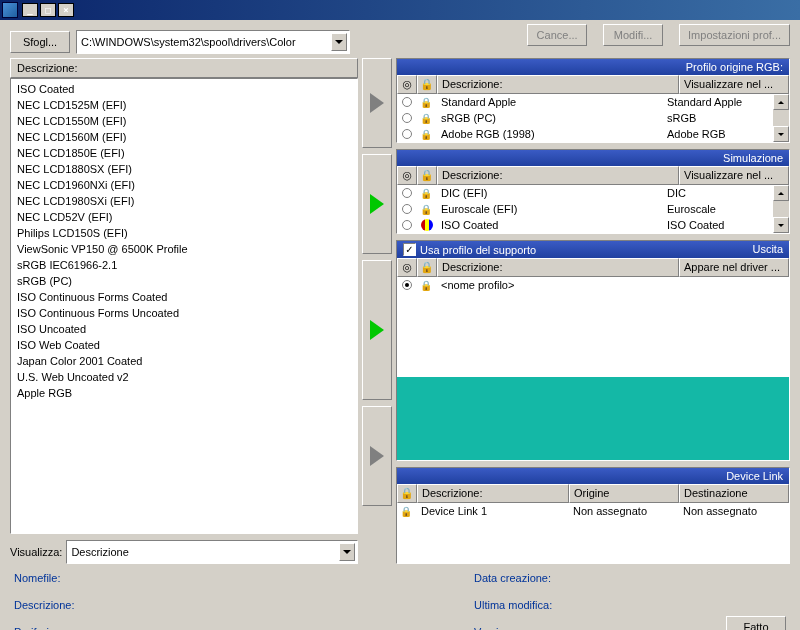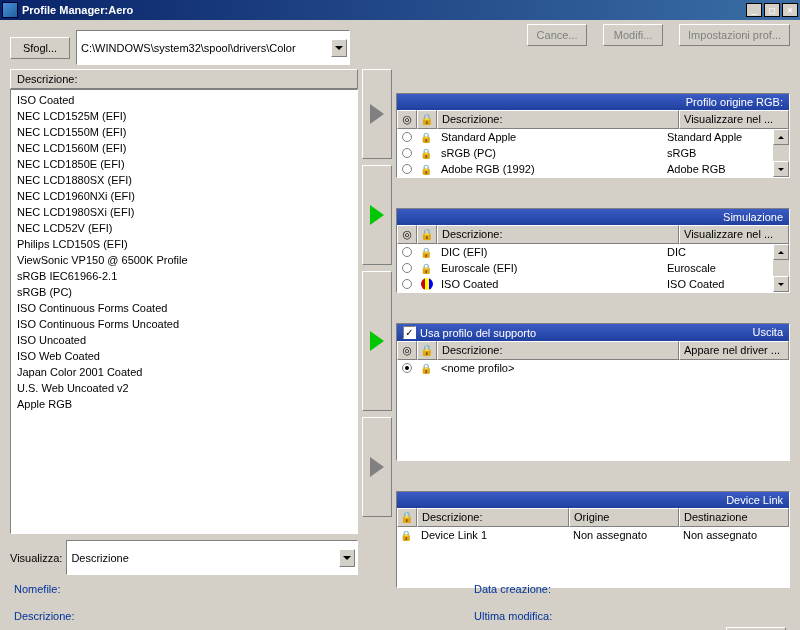--- a/index.html
+++ b/index.html
@@ -7,21 +7,21 @@
 
 .titlebar { background: linear-gradient(to right, #0a246a, #3a6ea5); color: #fff; height: 20px; display: flex; align-items: center; padding: 0 2px; }
 .titlebar .icon { width: 16px; height: 16px; margin-right: 4px; background: linear-gradient(135deg, #4a90d9, #2060a0); border: 1px solid #003; }
 .titlebar .title { flex: 1; font-weight: bold; }
 .winbtns { display: flex; gap: 2px; }
 .winbtn { width: 16px; height: 14px; background: #d4d0c8; border: 1px solid #000; display: flex; align-items: center; justify-content: center; font-family: monospace; font-size: 9px; font-weight: bold; cursor: pointer; }
 
 .toolbar { padding: 6px 10px 4px; display: flex; align-items: center; gap: 6px; }
 .btn { background: #d4d0c8; border: 1px solid; border-color: #fff #808080 #808080 #fff; padding: 2px 8px; cursor: pointer; min-width: 60px; height: 22px; display: inline-flex; align-items: center; justify-content: center; }
 .btn.disabled { color: #808080; }
-.combo { background: #fff; border: 1px solid; border-color: #808080 #fff #fff #808080; height: 35px; display: flex; align-items: center; padding: 0 2px 0 4px; flex: 1; }
+.combo { background: #fff; border: 1px solid; border-color: #808080 #fff #fff #808080; height: 24px; display: flex; align-items: center; padding: 0 2px 0 4px; flex: 1; }
 .combo .val { flex: 1; white-space: nowrap; overflow: hidden; }
 .combo .arrow { width: 16px; height: 18px; background: #d4d0c8; border: 1px solid; border-color: #fff #808080 #808080 #fff; display: flex; align-items: center; justify-content: center; }
 .tri-down { width:0;height:0;border-left:4px solid transparent;border-right:4px solid transparent;border-top:4px solid #000; }
 
 .toolbar-right { padding: 4px 10px 8px; display: flex; gap: 16px; justify-content: flex-end; }
 
 .content { display: flex; padding: 0 10px 4px; gap: 4px; height: 510px; }
 
 .left-col { width: 348px; display: flex; flex-direction: column; }
 .list-header { background: #d4d0c8; border: 1px solid; border-color: #fff #808080 #808080 #fff; padding: 3px 6px; }
@@ -34,21 +34,21 @@
 
 .viz-row { display: flex; align-items: center; gap: 4px; padding: 6px 0 0; }
 
 .mid-col { width: 30px; display: flex; flex-direction: column; gap: 6px; }
 .arrow-btn { background: #d4d0c8; border: 1px solid; border-color: #fff #808080 #808080 #fff; display: flex; align-items: center; justify-content: center; cursor: pointer; }
 .h90 { height: 90px; } .h100 { height: 100px; } .h140 { height: 140px; }
 .tri-r { width:0;height:0;border-top:10px solid transparent;border-bottom:10px solid transparent;border-left:14px solid #808080; }
 .tri-r.green { border-left-color: #00c800; }
 
 .right-col { flex: 1; display: flex; flex-direction: column; gap: 6px; }
-.panel { border: 1px solid; border-color: #808080 #fff #fff #808080; background: #5eead4; margin-top: 24px; }
+.panel { border: 1px solid; border-color: #808080 #fff #fff #808080; background: #14b8a6; }
 .panel-title { background: linear-gradient(to bottom, #3a5bc4, #2040a0); color: #fff; padding: 2px 6px; text-align: right; font-weight: normal; display: flex; }
 .panel-title .chk { display: flex; align-items: center; gap: 4px; color: #fff; }
 .panel-title .spacer { flex: 1; }
 .chkbox { width: 13px; height: 13px; background: #fff; border: 1px solid; border-color: #808080 #fff #fff #808080; display: inline-flex; align-items: center; justify-content: center; color: #000; font-size: 10px; }
 .table { background: #fff; }
 .thead { display: flex; background: #d4d0c8; }
 .th, .td { border: 1px solid; border-color: #fff #808080 #808080 #fff; padding: 2px 4px; background: #d4d0c8; overflow: hidden; white-space: nowrap; }
 .td { background: #fff; border: none; padding: 2px 4px; }
 .trow { display: flex; }
 .w20 { width: 20px; text-align: center; display: flex; align-items: center; justify-content: center; }
@@ -70,21 +70,20 @@
 .footer .btn-wrap { margin-left: auto; align-self: flex-end; padding-left: 9px; }
 .footer .btn { color: #000; padding: 2px 16px; }
 
 .iso-icon { width: 12px; height: 12px; display: inline-block; background: linear-gradient(to right, #c00 33%, #ff0 33%, #ff0 66%, #00f 66%); border-radius: 50%; vertical-align: middle; }
 </style>
 </head>
 <body>
 
 <div class="titlebar">
   <div class="icon"></div>
-  <div class="title">Profile Manager:Aero</div>
   <div class="winbtns">
     <div class="winbtn">_</div>
     <div class="winbtn">□</div>
     <div class="winbtn">×</div>
   </div>
 </div>
 
 <div class="toolbar-right">
   <div class="btn disabled">Cance...</div>
   <div class="btn disabled">Modifi...</div>
@@ -188,21 +187,21 @@
                 <div class="td w-flex">sRGB (PC)</div>
                 <div class="td w110">sRGB</div>
               </div>
               <div class="trow">
                 <div class="td w20">
                   <span class="radio-dot"></span>
                 </div>
                 <div class="td w20">
                   <span class="lock">🔒</span>
                 </div>
-                <div class="td w-flex">Adobe RGB (1992)</div>
+                <div class="td w-flex">Adobe RGB (1998)</div>
                 <div class="td w110">Adobe RGB</div>
               </div>
             </div>
           <div class="scrollbar-v">
             <div class="sb-btn">
                 <div class="tri-up-sm"></div>
               </div>
             <div style="flex:1"></div>
             <div class="sb-btn">
                 <div class="tri-down-sm"></div>

